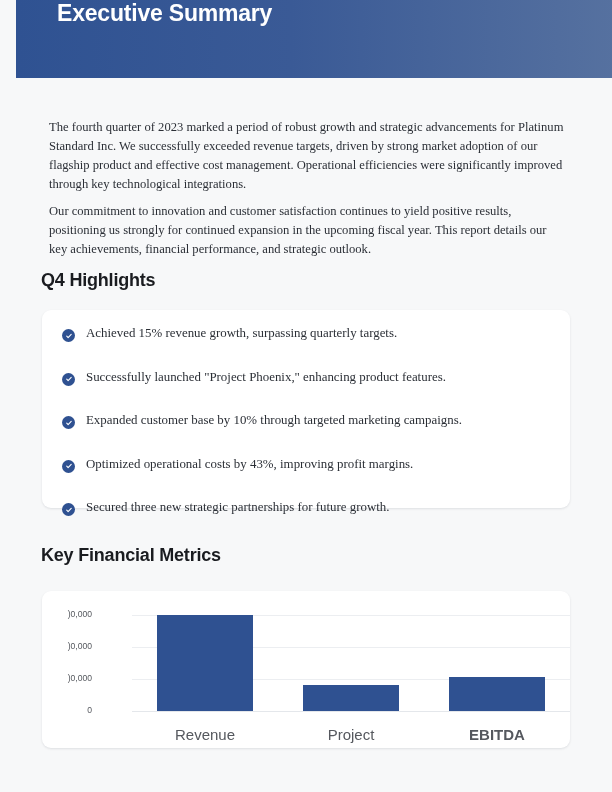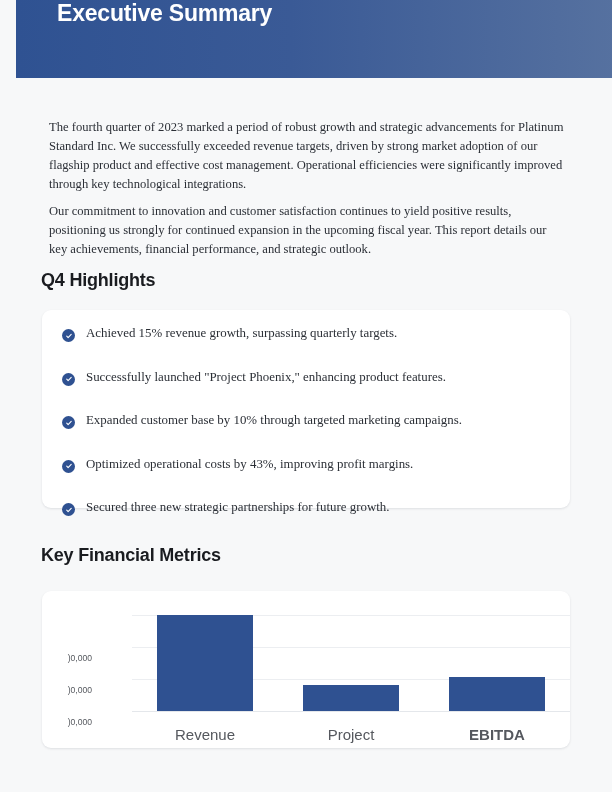--- a/index.html
+++ b/index.html
@@ -103,21 +103,20 @@
   }
   .ytick {
     position:absolute;
     width:60px;
     left:-10px;
     text-align:right;
     font-size:8.6px;
     color:#55585e;
     font-family:"Liberation Sans", sans-serif;
     white-space:nowrap;
-    margin-top:44px;
   }
   .bar {
     position:absolute;
     background:#2f5191;
     bottom:37px;
   }
   .xlabel {
     position:absolute;
     top:135px;
     text-align:center;

